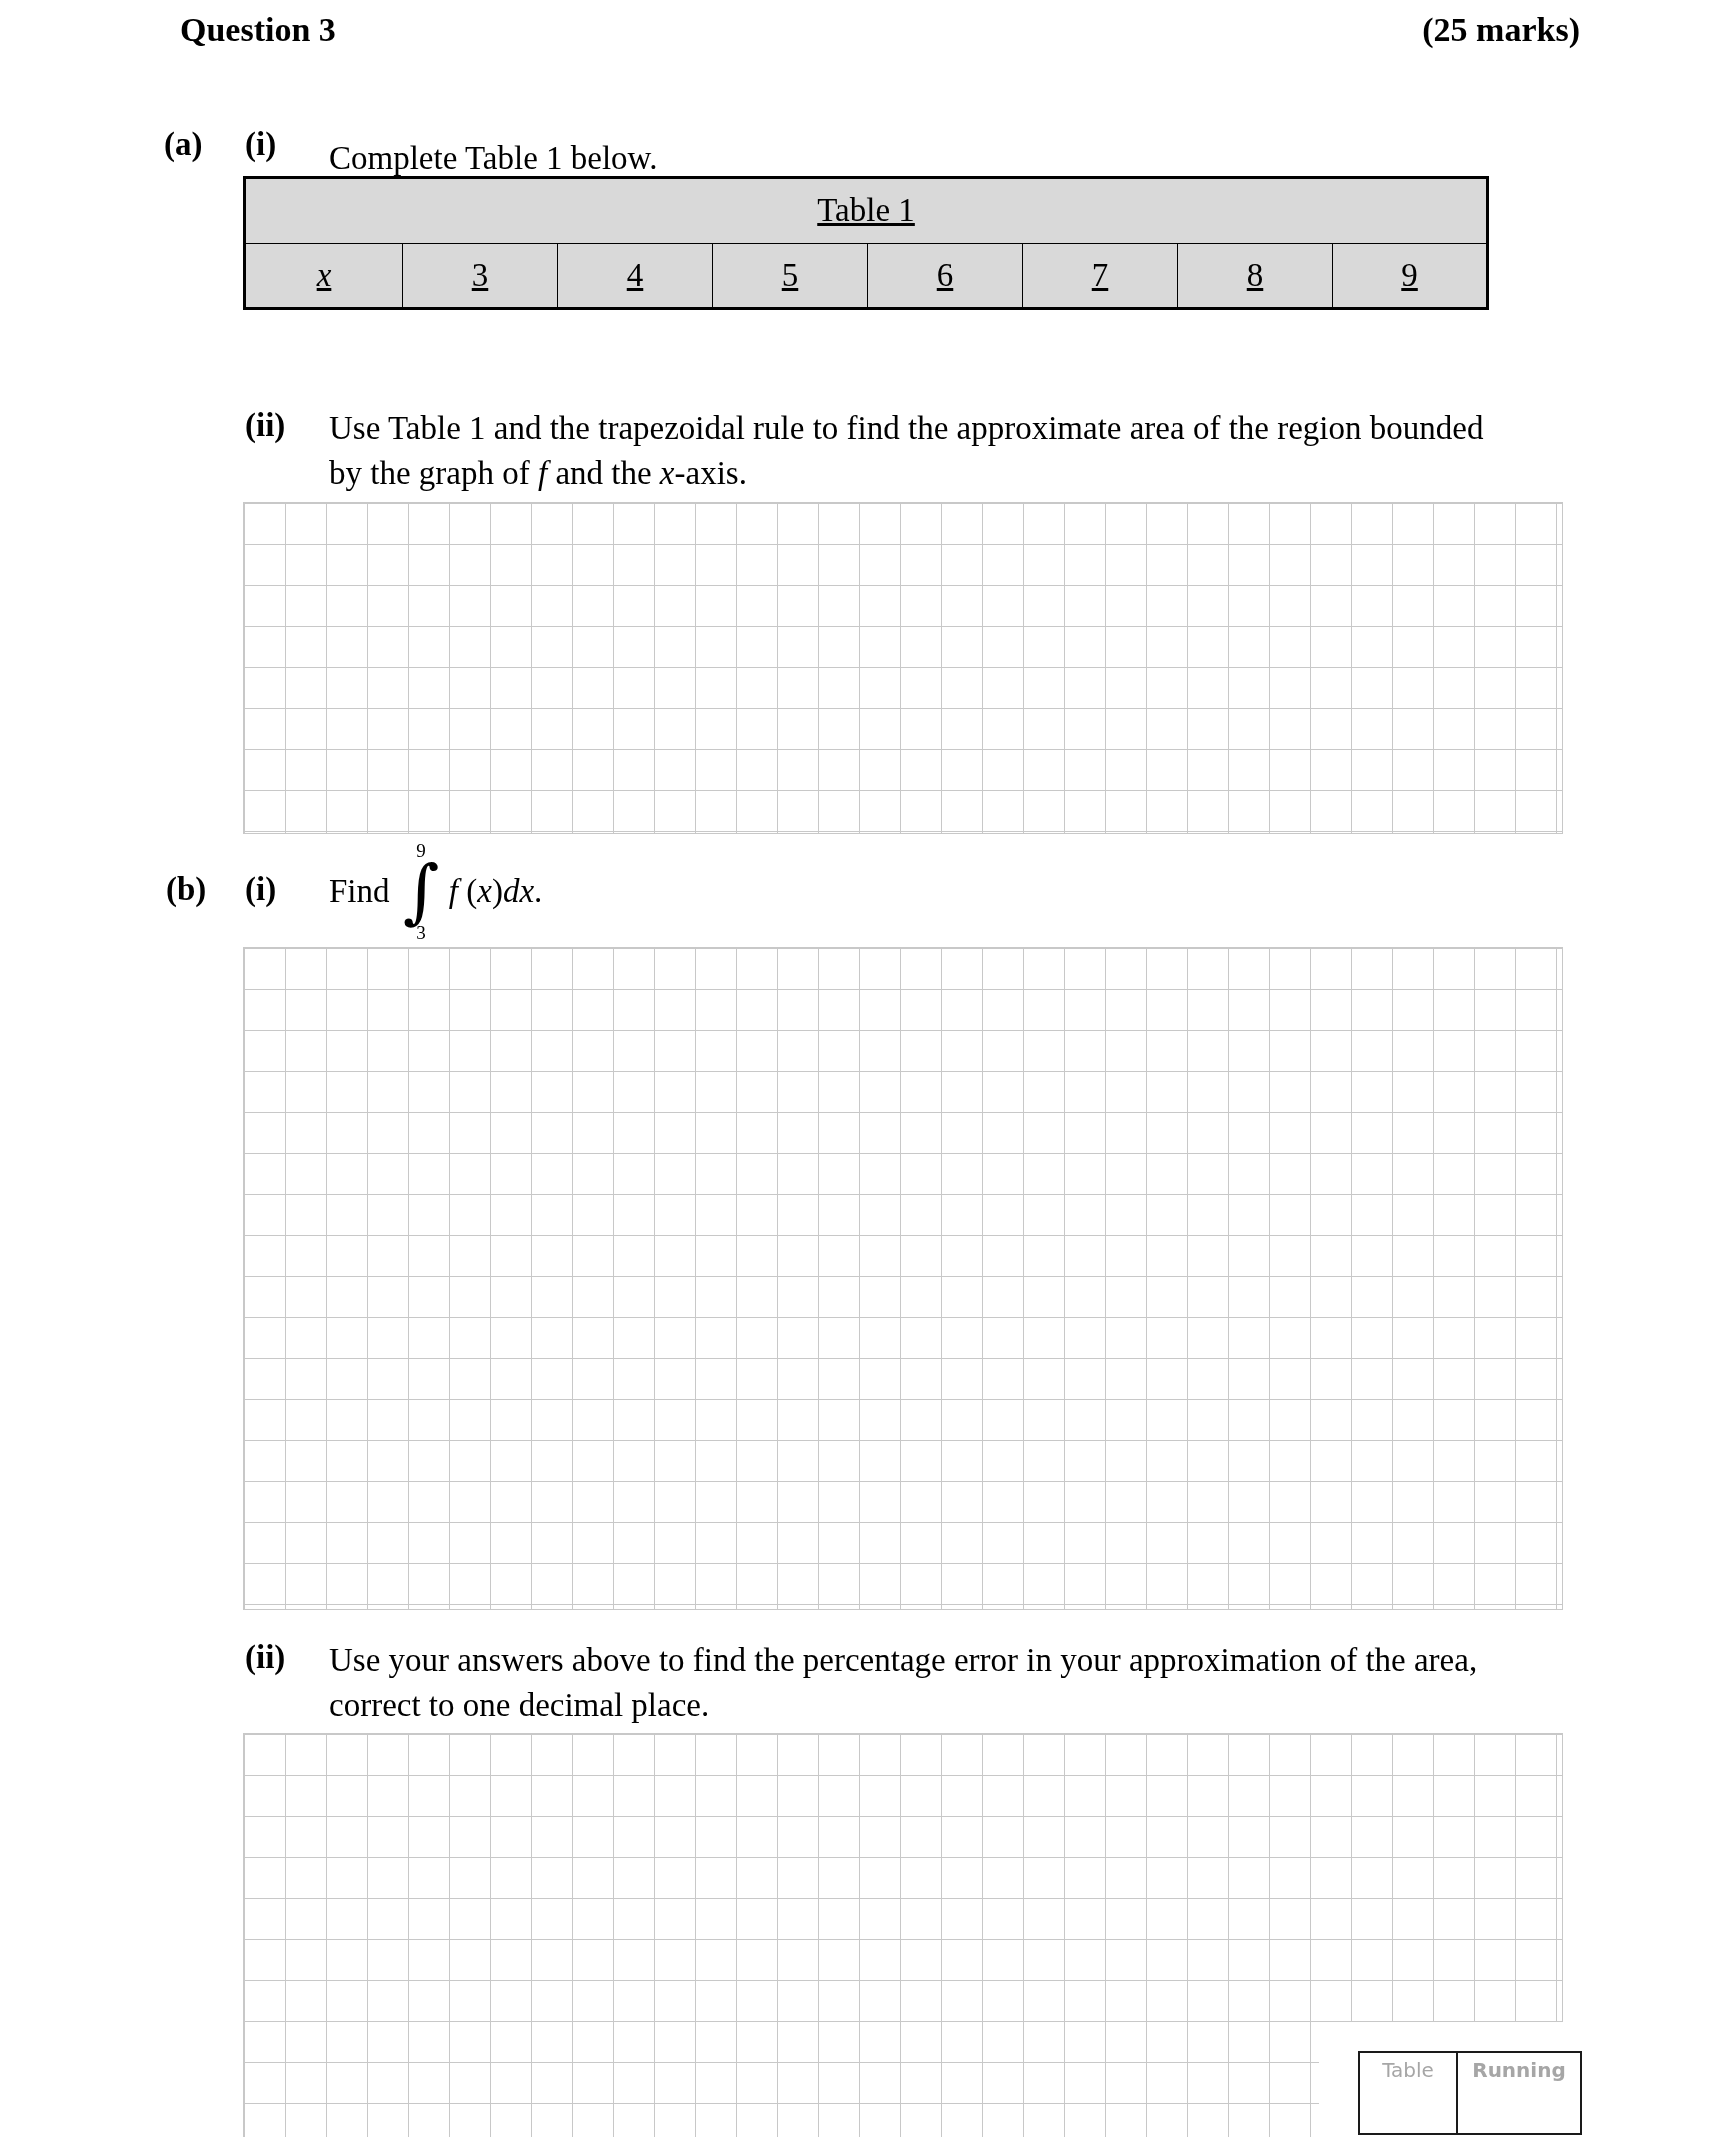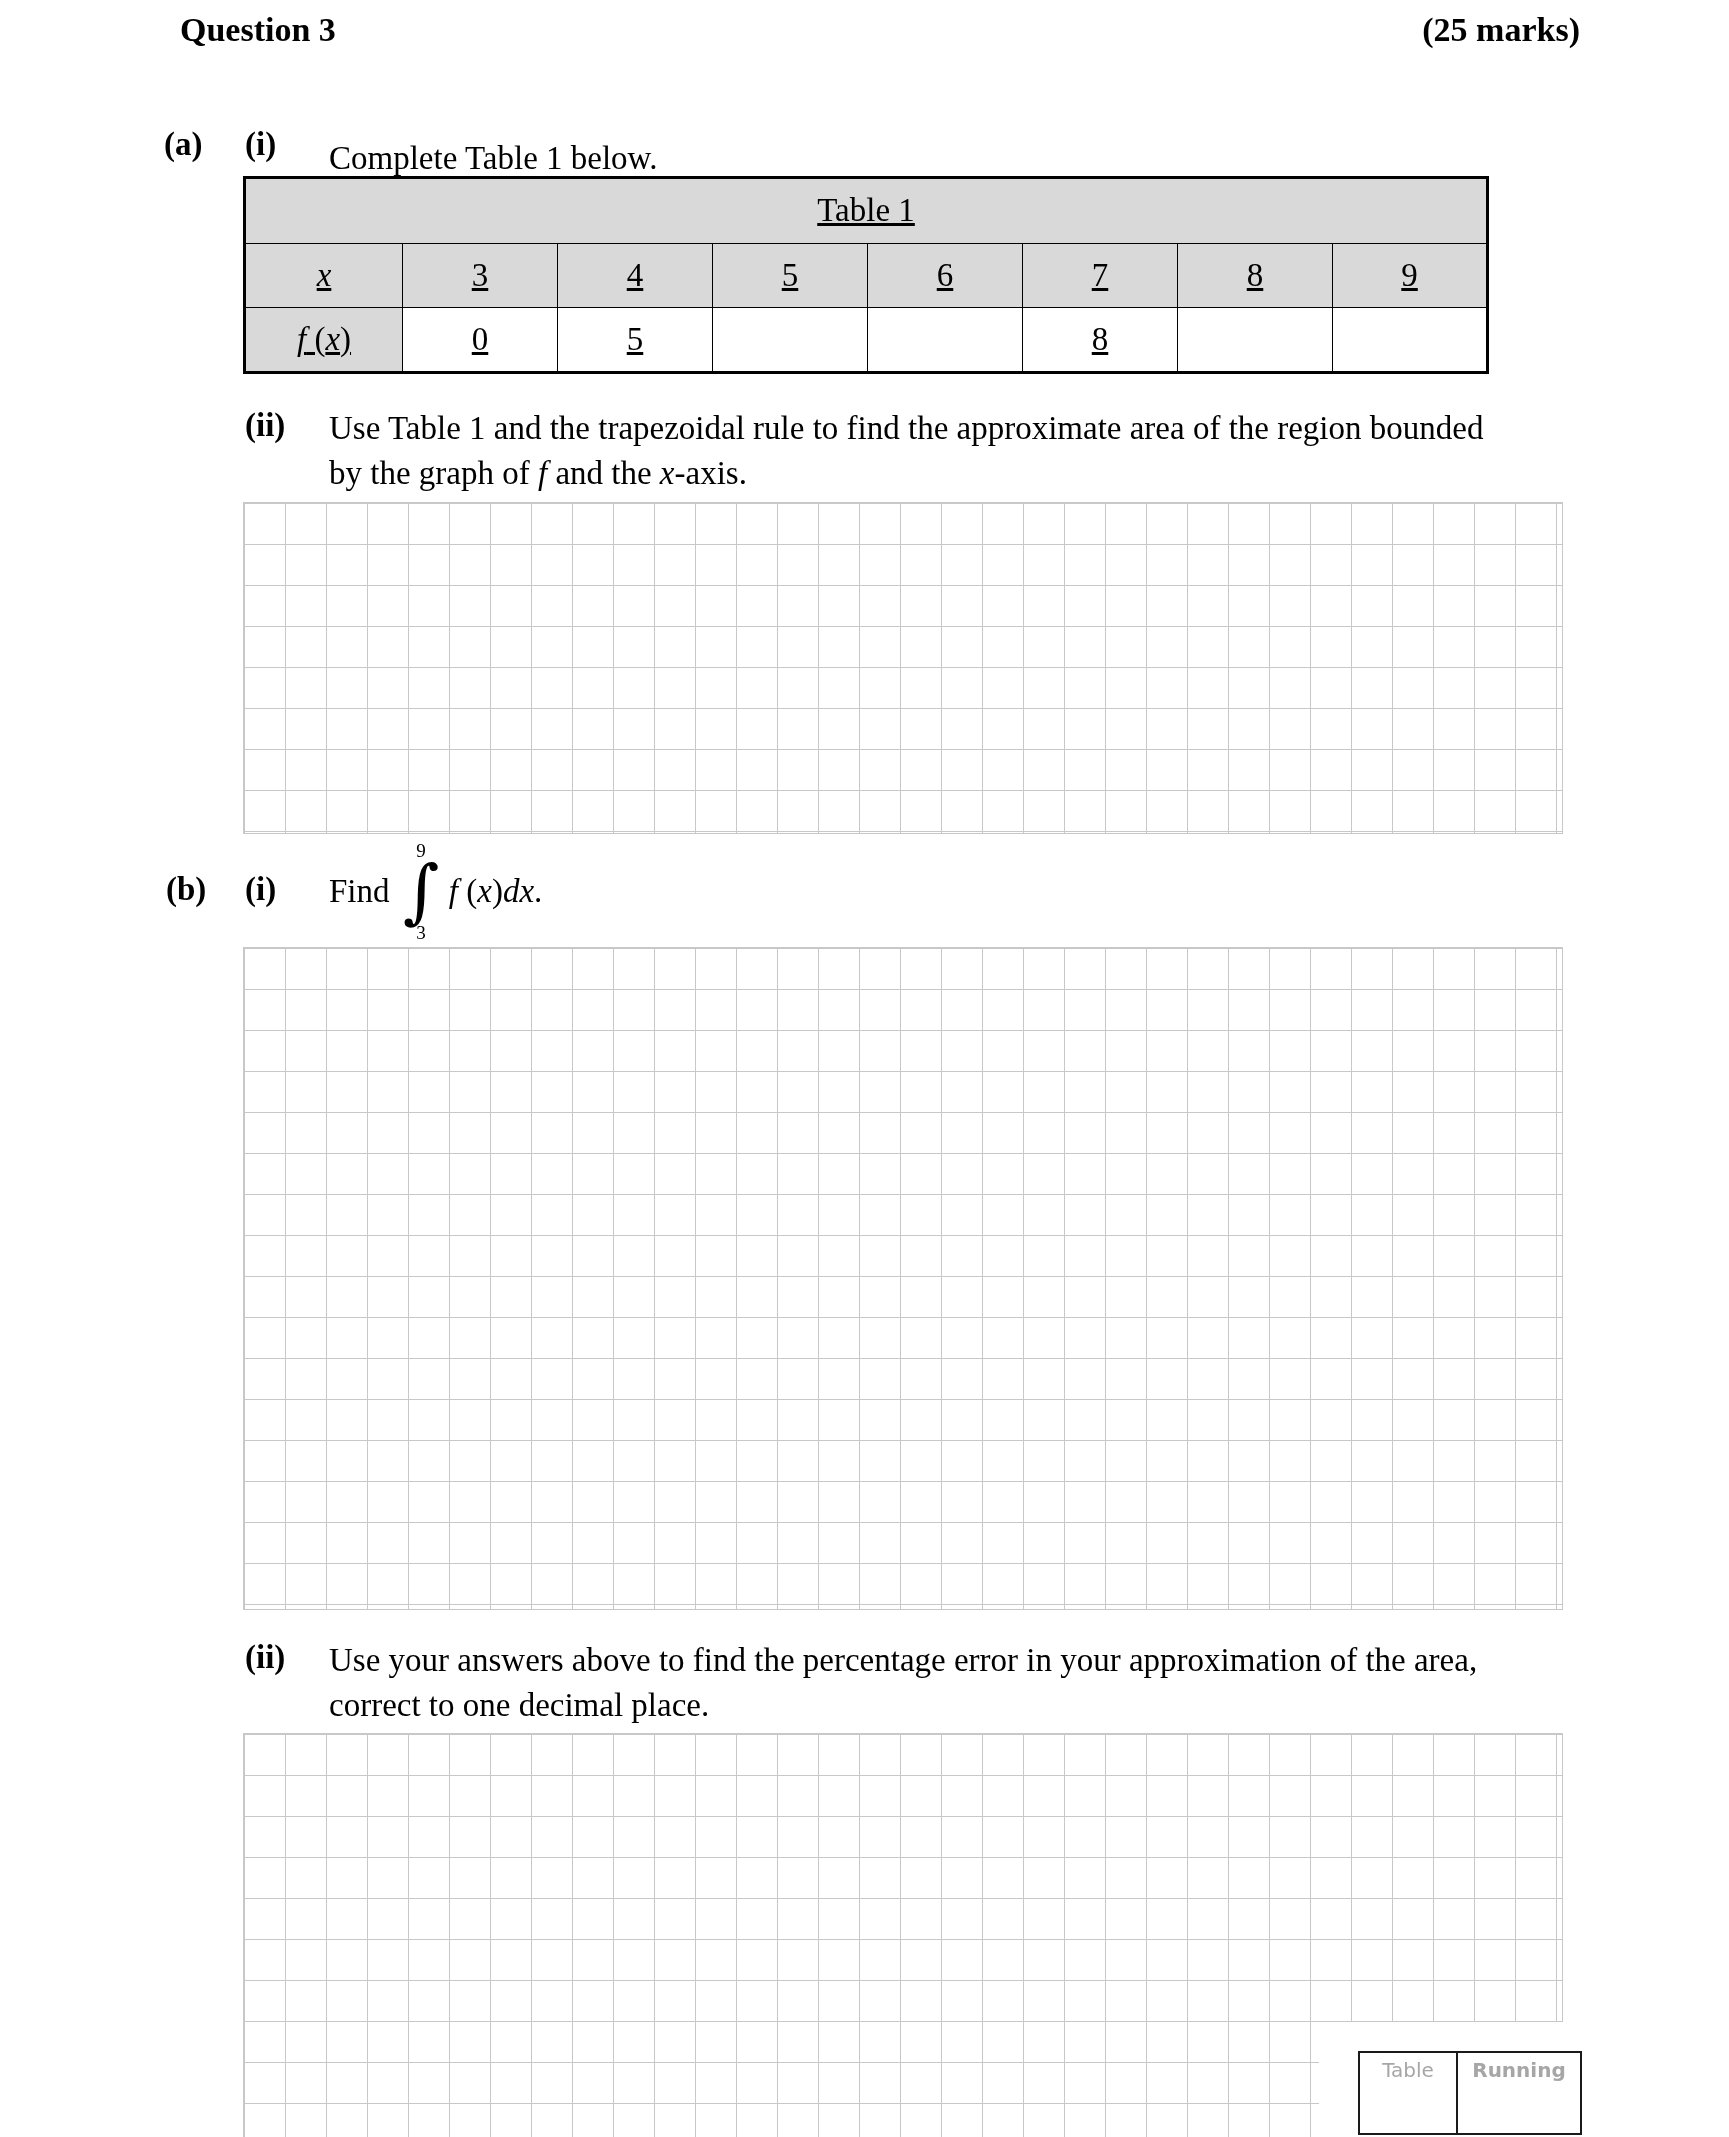--- a/index.html
+++ b/index.html
@@ -141,30 +141,20 @@
       <tr class="x-row">
         <td class="rowhead"><span class="it">x</span></td>
         <td>3</td>
         <td>4</td>
         <td>5</td>
         <td>6</td>
         <td>7</td>
         <td>8</td>
         <td>9</td>
       </tr>
-      <tr class="fx-row">
-        <td class="rowhead"><span class="it">f</span><span> (</span><span class="it">x</span><span>)</span></td>
-        <td>0</td>
-        <td>5</td>
-        <td></td>
-        <td></td>
-        <td>8</td>
-        <td></td>
-        <td></td>
-      </tr>
     </tbody>
   </table>
 
   <span class="abs lbl-aii bold">(ii)</span>
   <div class="abs txt-aii">
     <div class="nowrap"><span>Use Table 1 and the trapezoidal rule to find the approximate area of the region bounded</span></div>
     <div class="nowrap"><span>by the graph of  </span><span class="it">f</span><span>  and the </span><span class="it">x</span><span>-axis.</span></div>
   </div>
 
   <div class="abs answer-grid grid1"></div>

